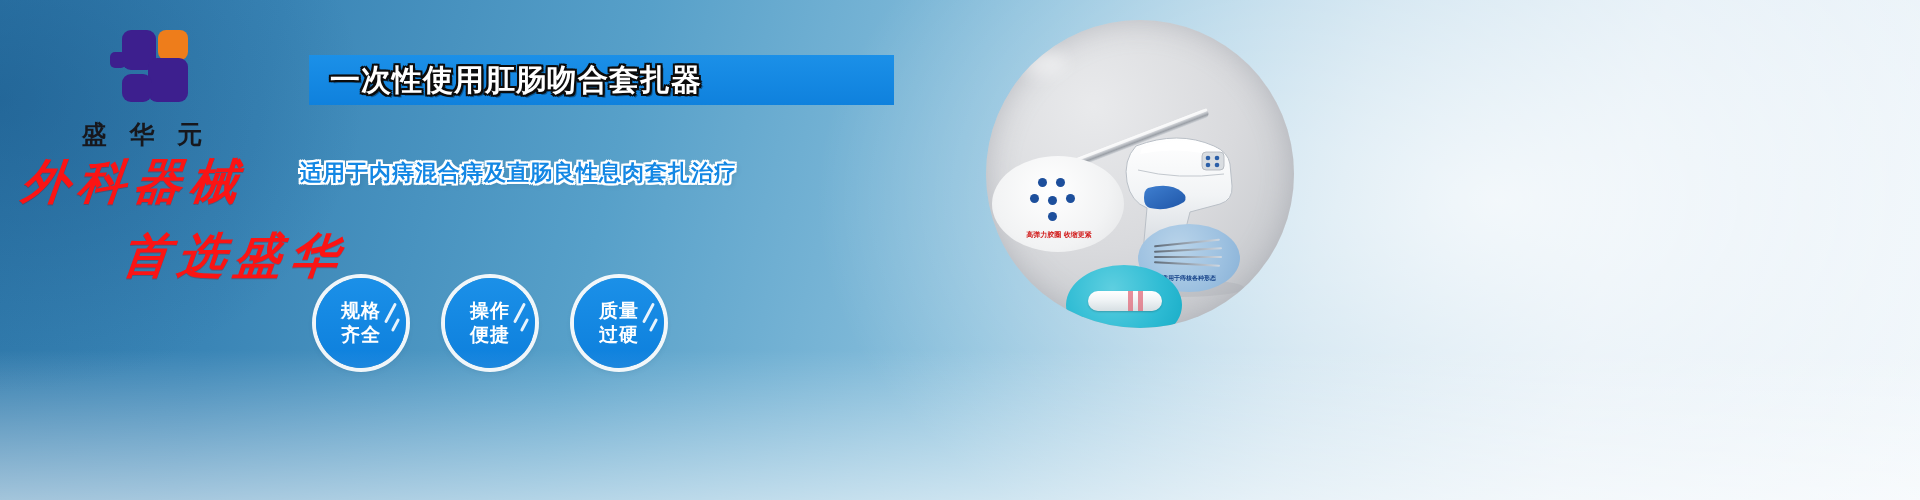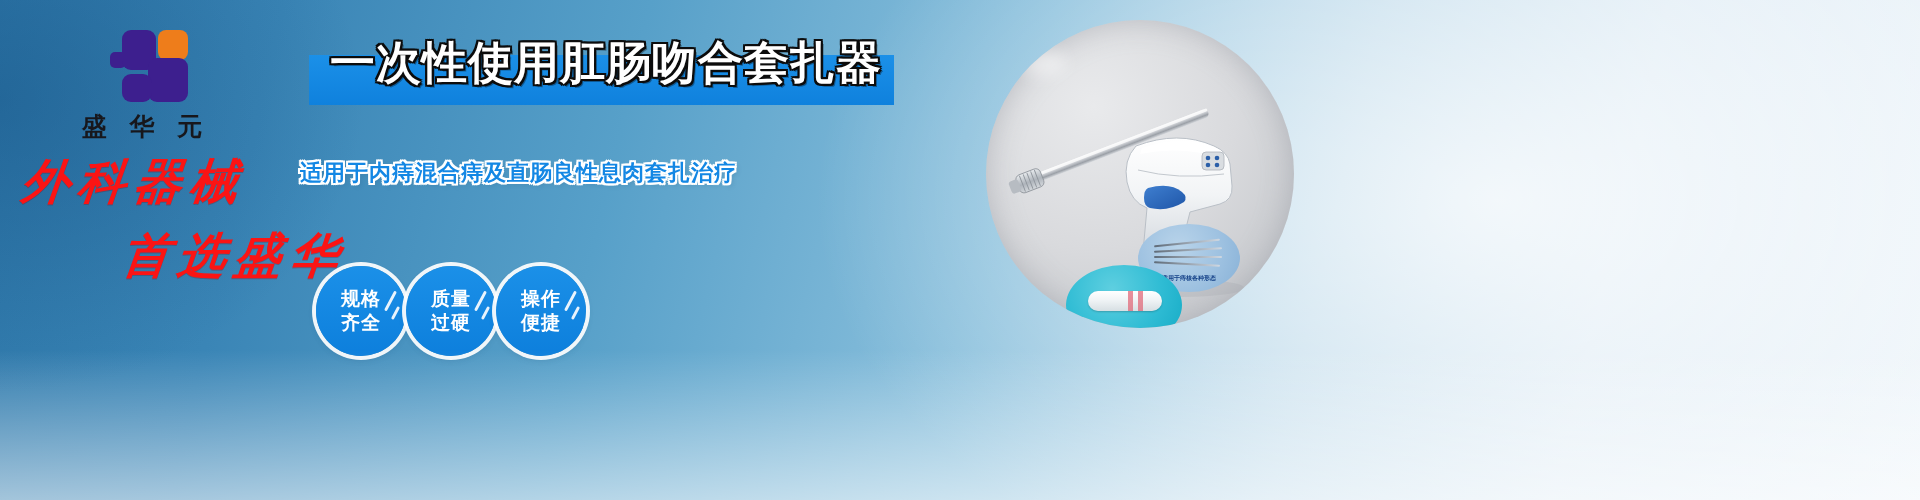--- a/index.html
+++ b/index.html
@@ -28,41 +28,41 @@
   
   .logo{position:absolute;left:62px;top:28px;width:160px;text-align:center;}
   .logo-mark{position:relative;width:92px;height:78px;margin:0 auto;}
   .sq{position:absolute;border-radius:9px;}
   .sq.p1{left:26px;top:2px;width:34px;height:40px;background:#3d1f8e;}
   .sq.p2{left:62px;top:2px;width:30px;height:30px;background:#ee7d1b;border-radius:8px;}
   .sq.p3{left:52px;top:30px;width:40px;height:44px;background:#3d1f8e;}
   .sq.p4{left:26px;top:46px;width:30px;height:28px;background:#3d1f8e;}
   .sq.p5{left:14px;top:24px;width:16px;height:16px;background:#3d1f8e;border-radius:5px;}
   .logo-name{
-    margin-top:4px;font-size:25px;font-weight:bold;color:#17171c;
+    margin-top:12px;font-size:25px;font-weight:bold;color:#17171c;
     letter-spacing:7px;text-indent:7px;
     font-family:"DejaVu Sans","Liberation Sans",sans-serif;
   }
 
   
   .calli{position:absolute;left:22px;top:150px;color:#fb1414;font-weight:bold;
          font-family:"DejaVu Serif","Liberation Serif",serif;
          text-shadow:0 1px 0 rgba(120,0,0,.25);}
   .calli .l1{font-size:48px;letter-spacing:8px;font-style:italic;transform:skewX(-6deg);display:inline-block;}
   .calli .l2{font-size:48px;letter-spacing:8px;font-style:italic;transform:skewX(-6deg);display:inline-block;margin-left:100px;margin-top:10px;}
 
   
   .headline-bar{
     position:absolute;left:309px;top:55px;width:585px;height:50px;
     background:linear-gradient(to bottom,#1b90e8 0%,#0f81dd 100%);
   }
   .headline{
-    position:absolute;left:330px;top:34px;width:560px;height:58px;
+    position:absolute;left:330px;top:51px;width:560px;height:58px;
     display:flex;align-items:center;
-    font-size:45px;font-weight:bold;color:#ffffff;letter-spacing:1px;
+    font-size:30px;font-weight:bold;color:#ffffff;letter-spacing:1px;
     font-family:"DejaVu Sans","Liberation Sans",sans-serif;
     text-shadow:
       2px 0 0 #0c0c0c, -2px 0 0 #0c0c0c, 0 2px 0 #0c0c0c, 0 -2px 0 #0c0c0c,
       2px 2px 0 #0c0c0c, -2px 2px 0 #0c0c0c, 2px -2px 0 #0c0c0c, -2px -2px 0 #0c0c0c,
       3px 3px 0 rgba(0,0,0,.35);
     white-space:nowrap;
   }
 
   
   .subtitle{
@@ -70,21 +70,21 @@
     font-size:22px;font-weight:bold;color:#1387e4;letter-spacing:1px;
     font-family:"DejaVu Sans","Liberation Sans",sans-serif;
     text-shadow:
       2px 0 0 #ffffff,-2px 0 0 #ffffff,0 2px 0 #ffffff,0 -2px 0 #ffffff,
       2px 2px 0 #ffffff,-2px 2px 0 #ffffff,2px -2px 0 #ffffff,-2px -2px 0 #ffffff,
       1px 1px 0 #ffffff,3px 3px 4px rgba(40,90,130,.25);
     white-space:nowrap;
   }
 
   
-  .badges{position:absolute;left:316px;top:266px;display:flex;}
+  .badges{position:absolute;left:316px;top:278px;display:flex;gap:39px;}
   .badge{
     position:relative;width:90px;height:90px;border-radius:50%;
     background:linear-gradient(to bottom,#1b90e8 0%,#0d7fdc 100%);
     box-shadow:0 0 0 4px rgba(255,255,255,.92),0 3px 7px rgba(30,80,120,.3);
     display:flex;flex-direction:column;align-items:center;justify-content:center;
     color:#ffffff;font-size:19px;font-weight:bold;line-height:1.24;
     letter-spacing:1px;
     font-family:"DejaVu Sans","Liberation Sans",sans-serif;
   }
   .badge .slash{
@@ -168,28 +168,28 @@
   <div class="badges">
     <div class="badge">
       <span class="slash"></span>
       <span class="slash s2"></span>
       <span>规格</span>
       <span>齐全</span>
     </div>
     <div class="badge">
       <span class="slash"></span>
       <span class="slash s2"></span>
-      <span>质量</span>
-      <span>过硬</span>
+      <span>操作</span>
+      <span>便捷</span>
     </div>
     <div class="badge">
       <span class="slash"></span>
       <span class="slash s2"></span>
-      <span>操作</span>
-      <span>便捷</span>
+      <span>质量</span>
+      <span>过硬</span>
     </div>
   </div>
 
   <div class="photo">
 
     <svg class="device" viewBox="0 0 308 308">
       <defs>
         <linearGradient id="shaftG" x1="0" y1="0" x2="0" y2="1">
           <stop offset="0%" stop-color="#f4f5f6"></stop>
           <stop offset="40%" stop-color="#c9ccd1"></stop>
@@ -239,20 +239,29 @@
       <circle cx="222" cy="138" r="2.3" fill="#2b5fa8"></circle>
       <circle cx="231" cy="138" r="2.3" fill="#2b5fa8"></circle>
       <circle cx="222" cy="145" r="2.3" fill="#2b5fa8"></circle>
       <circle cx="231" cy="145" r="2.3" fill="#2b5fa8"></circle>
 
       <path d="M152 150 q40 10 86 4" stroke="#c3c8ce" stroke-width="1" fill="none"></path>
 
       <ellipse cx="196" cy="268" rx="62" ry="9" fill="#a9adb3" opacity=".35"></ellipse>
     </svg>
 
+    <div class="inset inset-left">
+      <span class="dot" style="left:46px;top:22px;"></span>
+      <span class="dot" style="left:64px;top:22px;"></span>
+      <span class="dot" style="left:38px;top:38px;"></span>
+      <span class="dot" style="left:56px;top:40px;"></span>
+      <span class="dot" style="left:74px;top:38px;"></span>
+      <span class="dot" style="left:56px;top:56px;"></span>
+      <span class="cap-red">高弹力胶圈 收缩更紧</span>
+    </div>
 
     <div class="inset inset-mid">
       <span class="needle" style="left:16px;top:18px;width:66px;transform:rotate(-6deg);"></span>
       <span class="needle" style="left:16px;top:25px;width:68px;transform:rotate(-3deg);"></span>
       <span class="needle" style="left:16px;top:32px;width:68px;transform:rotate(0deg);"></span>
       <span class="needle" style="left:16px;top:39px;width:66px;transform:rotate(3deg);"></span>
       <span class="cap-blue">适用于痔核各种形态</span>
     </div>
 
     <div class="inset inset-bot">

